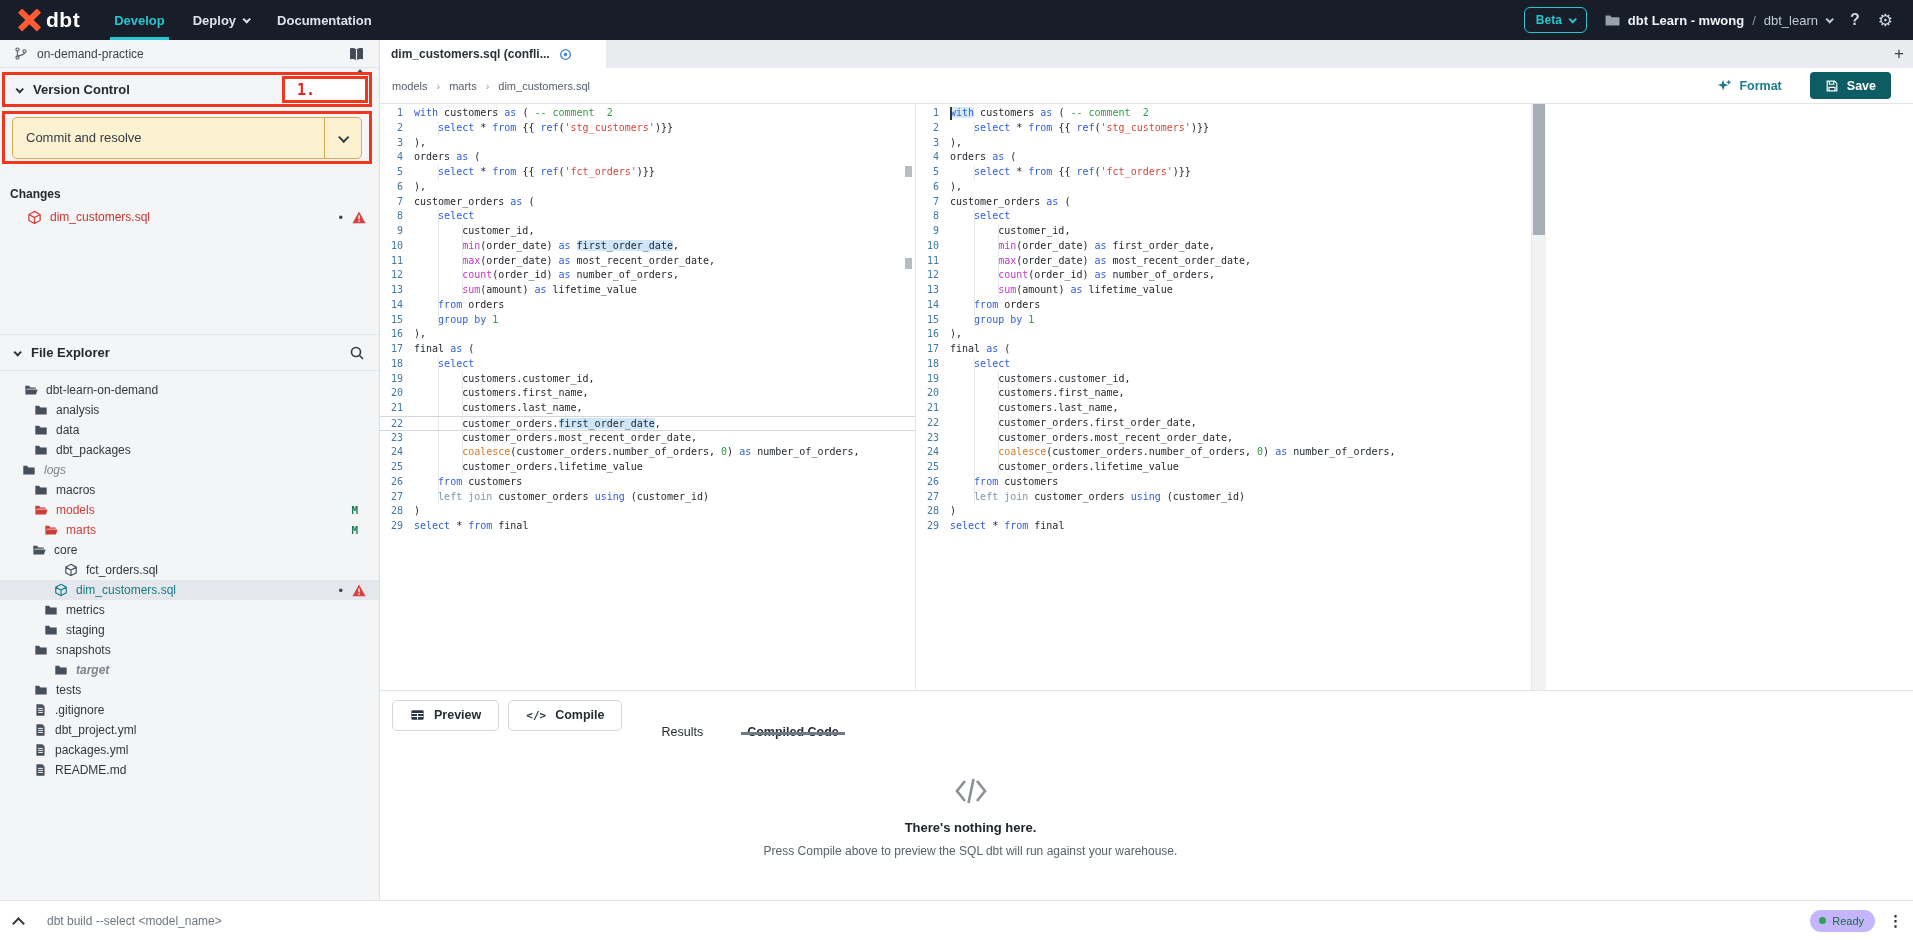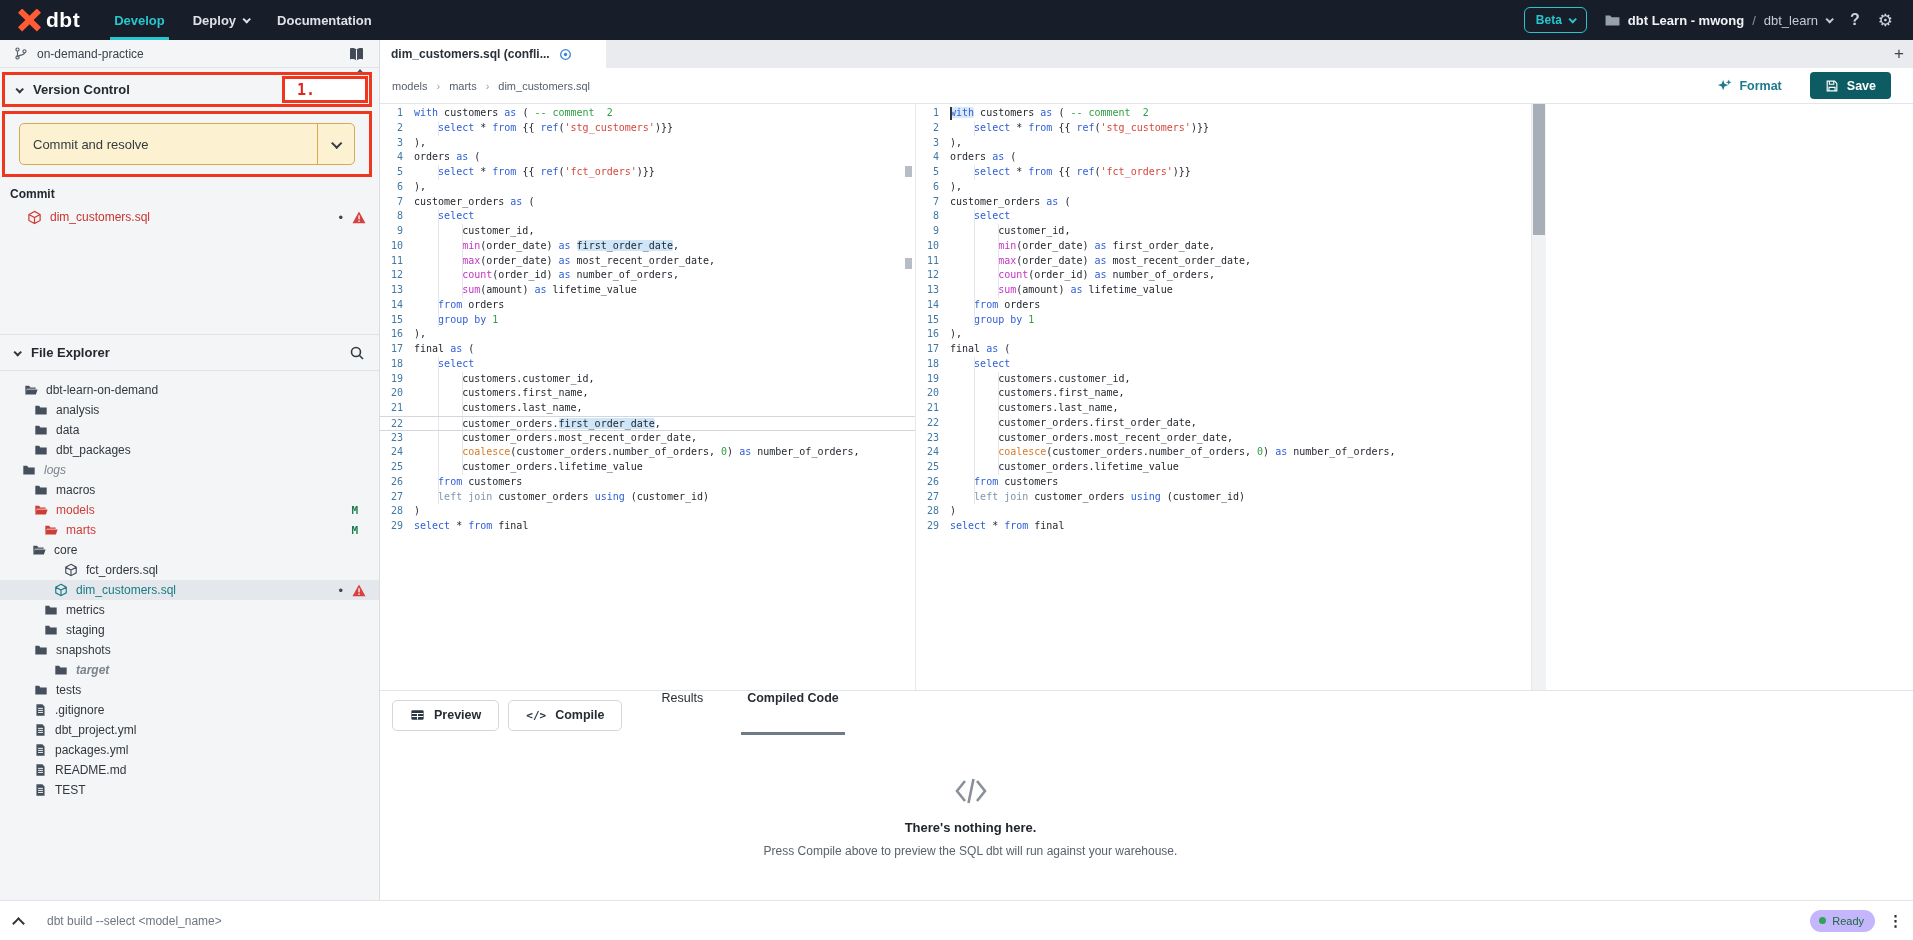--- a/index.html
+++ b/index.html
@@ -39,22 +39,22 @@
   .book-tip { position:absolute; top:29px; left:351px; width:0; height:0;
               border-left:9px solid transparent; border-right:9px solid transparent; border-bottom:10px solid #4a5560; }
 
   .vc-section { position:absolute; top:32px; left:2px; right:7px; height:35px; border:3px solid #f0361f;
                 display:flex; align-items:center; padding-left:11px; background:#f4f5f7; z-index:3; }
   .vc-title { font-weight:bold; font-size:13px; color:#23292f; margin-left:11px; }
   .anno-label { position:absolute; top:1px; bottom:1px; right:1px; width:86px; background:#fff;
                 border:3px solid #f0361f; color:#e8251c; font-weight:bold; font-size:15px;
                 display:flex; align-items:center; padding-left:12px; font-family:"DejaVu Sans Mono",monospace; }
 
-  .commit-section { position:absolute; top:71px; left:2px; right:7px; height:66px; border:3px solid #f0361f;
-                    display:flex; align-items:center; padding:0 14px; background:#f4f5f7; z-index:3; }
+  .commit-section { position:absolute; top:71px; left:2px; right:7px; height:53px; border:3px solid #f0361f;
+                    display:flex; align-items:center; padding:0 7px; background:#f4f5f7; z-index:3; }
   .commit-btn { flex:1; height:42px; display:flex; border:1px solid #d9a94e; border-radius:5px;
                 background:#fcf1d0; overflow:hidden; cursor:pointer; }
   .commit-main { flex:1; display:flex; align-items:center; padding-left:13px; font-size:13px;
                  color:#343b42; border-right:1px solid #d9a94e; }
   .commit-caret { width:36px; display:flex; align-items:center; justify-content:center; color:#343b42; }
 
   .changes-label { position:absolute; top:147px; left:10px; font-weight:bold; font-size:12px; color:#23292f; }
   .changes-item { position:absolute; top:166px; left:0; right:0; height:22px; display:flex;
                   align-items:center; padding-left:27px; cursor:pointer; }
   .changes-item .lbl { color:#c9342e; margin-left:8px; }
@@ -120,21 +120,21 @@
   .pane.right .tk-kh { background:#d8e9fa; border-radius:2px; }
 
   .results-panel { height:210px; position:relative; border-top:1px solid #e3e6e9; flex:none; }
   .panel-bar { height:48px; display:flex; align-items:center; padding-left:12px; }
   .pbtn { height:31px; border:1px solid #d3d7dc; border-radius:5px; background:#fff; display:flex;
           align-items:center; gap:9px; padding:0 17px; font-size:12.5px; font-weight:bold;
           color:#272d34; margin-right:9px; cursor:pointer; }
   .pbtn .code-glyph { font-family:"DejaVu Sans Mono",monospace; font-weight:bold; font-size:11px; color:#2b3644; }
   .ptabs { display:flex; margin-left:30px; gap:44px; }
   .ptab { font-size:12.5px; color:#272d34; position:relative; height:48px; display:flex;
-          align-items:flex-start; cursor:pointer; }
+          align-items:flex-end; cursor:pointer; }
   .ptab.active { font-weight:bold; }
   .ptab.active::after { content:""; position:absolute; left:-6px; right:-6px; bottom:4px;
                         height:3px; background:#707a85; }
   .empty { position:absolute; top:84px; left:0; width:1181px; text-align:center; }
   .empty-title { margin-top:9px; font-size:13px; font-weight:bold; color:#21262d; }
   .empty-sub { margin-top:9px; font-size:12px; color:#59626c; }
 
   .cmdbar { height:40px; border-top:1px solid #e2e5e9; display:flex; align-items:center;
             padding:0 10px 0 14px; background:#fff; }
   .cmd-chev { width:9px; height:9px; border-right:2px solid #2f363d; border-bottom:2px solid #2f363d;
@@ -211,21 +211,21 @@
 
     <div class="commit-section">
       <div class="commit-btn">
         <div class="commit-main">Commit and resolve</div>
         <div class="commit-caret">
           <span class="chev big"></span>
         </div>
       </div>
     </div>
 
-    <div class="changes-label">Commit</div>
+    <div class="changes-label">Changes</div>
     <div class="changes-item">
       <svg width="15" height="15" viewBox="0 0 16 16" style="color:#ce3c36">
         <path fill="none" stroke="currentColor" stroke-width="1.3" d="M8 1.5 14 4.8v6.4L8 14.5 2 11.2V4.8Z M2 4.8 8 8l6-3.2M8 8v6.5"></path>
       </svg>
       <span class="lbl">dim_customers.sql</span>
       <span class="row-dot">•</span>
       <span class="row-warn">
         <svg width="14" height="13" viewBox="0 0 16 15">
             <path d="M8 .5 15.5 14H.5z" fill="#d64242"></path>
             <rect x="7.3" y="5" width="1.5" height="4.6" fill="#fff"></rect>
@@ -416,29 +416,20 @@
           <span class="tlabel">packages.yml</span>
         </div>
         <div class="tree-row" style="padding-left: 34px;">
           <span class="ticon">
             <svg width="13" height="14" viewBox="0 0 16 16">
               <path d="M3 1h7.2L13 3.8V15H3z" fill="currentColor"></path>
               <path d="M5 6h6M5 8.5h6M5 11h6" stroke="#f4f5f7" stroke-width="1.2"></path>
             </svg>
           </span>
           <span class="tlabel">README.md</span>
-        </div>
-        <div class="tree-row" style="padding-left: 34px;">
-          <span class="ticon">
-            <svg width="13" height="14" viewBox="0 0 16 16">
-              <path d="M3 1h7.2L13 3.8V15H3z" fill="currentColor"></path>
-              <path d="M5 6h6M5 8.5h6M5 11h6" stroke="#f4f5f7" stroke-width="1.2"></path>
-            </svg>
-          </span>
-          <span class="tlabel">TEST</span>
         </div>
       </div>
   </aside>
 
   <main class="main">
     <div class="tabstrip">
       <div class="tab">
         <span>dim_customers.sql (confli...</span>
         <svg width="13" height="13" viewBox="0 0 14 14" fill="none">
           <circle cx="7" cy="7" r="5.2" stroke="#3b82d8" stroke-width="1.4"></circle>

